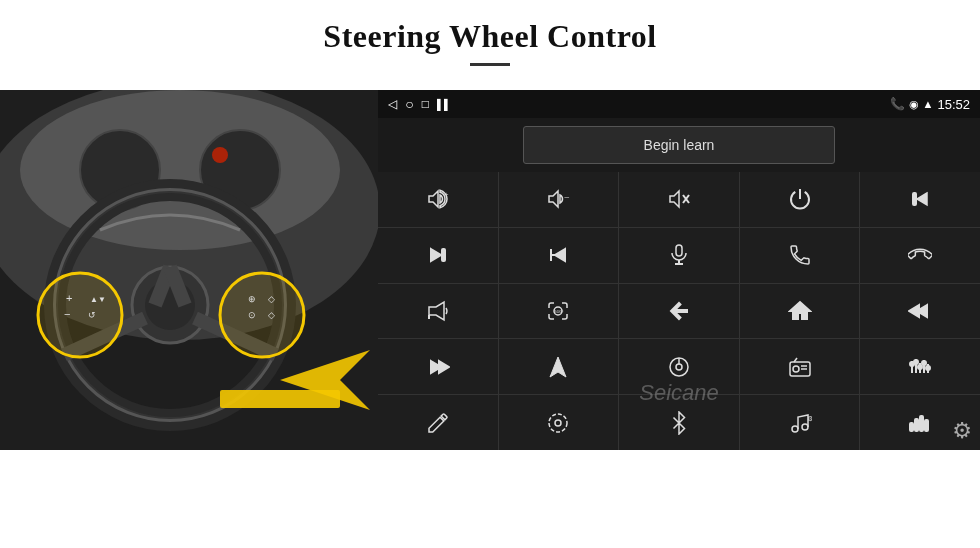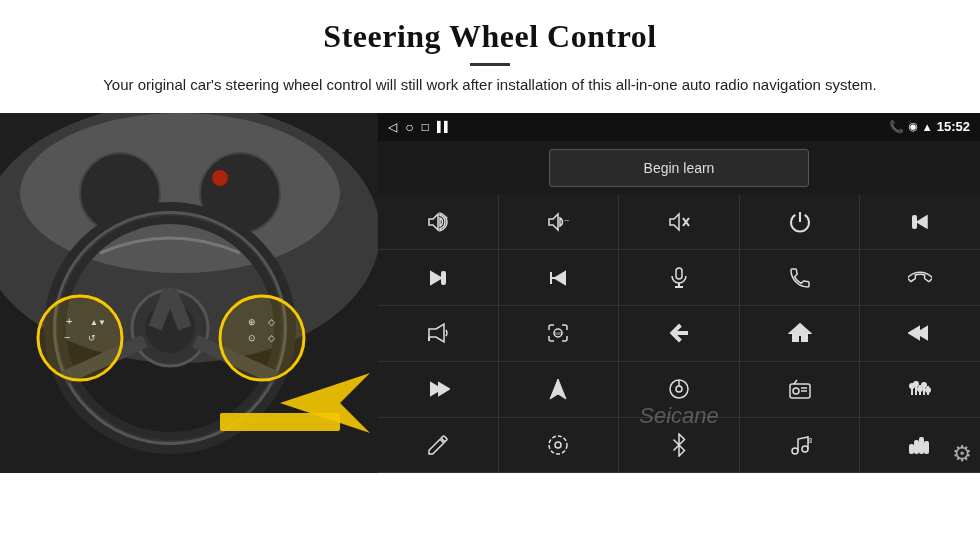--- a/index.html
+++ b/index.html
@@ -96,21 +96,21 @@
       gap: 4px;
       font-size: 12px;
     }
     
     .begin-learn-row {
       padding: 8px 10px;
       display: flex;
       justify-content: center;
     }
     .begin-learn-btn {
-      width: 260px;
+      width: 312px;
       height: 38px;
       border: 1px solid #555;
       background: #2a2a2a;
       color: #ddd;
       font-size: 14px;
       font-family: Arial, sans-serif;
       display: flex;
       align-items: center;
       justify-content: center;
       border-radius: 3px;
@@ -172,21 +172,20 @@
       height: 360px;
     }
   </style>
 </head>
 <body>
 
 <div class="page">
   <div class="header-section">
     <h1 class="main-title">Steering Wheel Control</h1>
     <div class="title-divider"></div>
-    <p class="subtitle">Your original car's steering wheel control will still work after installation of this all-in-one auto radio navigation system.</p>
   </div>
 
   <div class="content-row">
 
     <div class="left-panel">
       <div class="steering-wheel-bg">
 
         <svg width="378" height="360" style="position:absolute;top:0;left:0;">
 
           <rect width="378" height="360" fill="#1e1e1e"></rect>
@@ -240,21 +239,21 @@
           <div class="status-left">
             <span style="font-size:12px;">◁</span>
             <span style="font-size:14px;">○</span>
             <span style="font-size:12px;">□</span>
             <span style="font-size:10px;">▌▌</span>
           </div>
           <div class="status-right">
             <span>📞</span>
             <span style="font-size:11px;">◉</span>
             <span style="font-size:11px;">▲</span>
-            <span style="font-weight:bold;font-size:13px;">15:52</span>
+            <span style="font-weight:normal;font-size:13px;">15:52</span>
           </div>
         </div>
 
         <div class="begin-learn-row">
           <div class="begin-learn-btn">Begin learn</div>
         </div>
 
         <div class="icon-grid">
 
           <div class="icon-cell">

